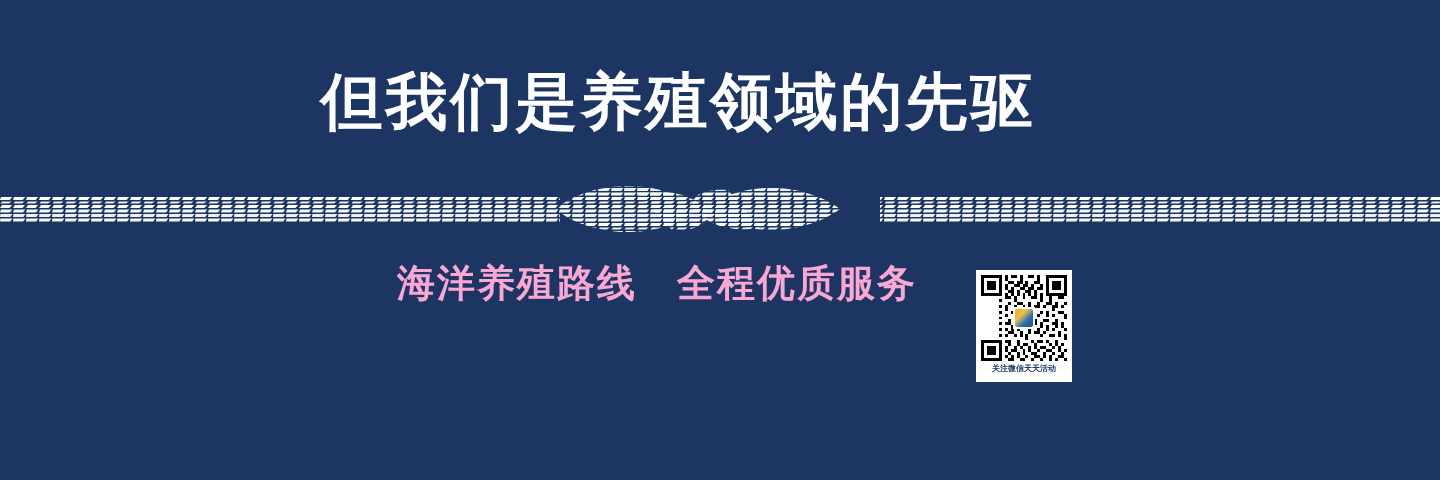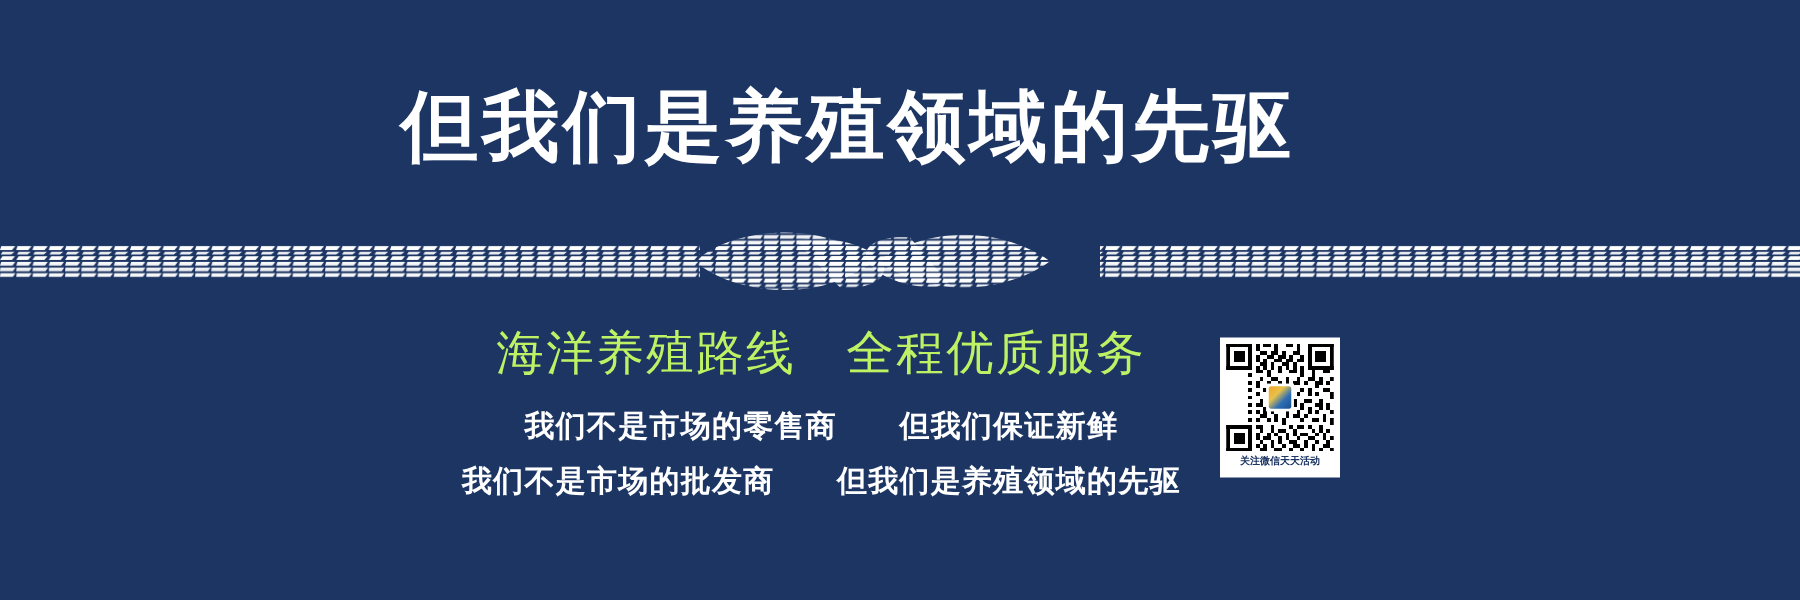--- a/index.html
+++ b/index.html
@@ -58,23 +58,23 @@
   
   .subheading-wrap {
     position: absolute;
     top: 262px;
     left: 0;
     width: 1440px;
     text-align: center;
   }
   .subheading {
     display: inline-block;
-    color: #bef264;
+    color: #f9a8d4;
     font-size: 38px;
-    font-weight: normal;
+    font-weight: bold;
     letter-spacing: 2px;
     line-height: 1.15;
     white-space: pre;
     transform: translateX(-63px);
   }
 
   
   .bodylines {
     position: absolute;
     top: 320px;
@@ -220,24 +220,20 @@
           <rect x="680" y="0" width="160" height="62" fill="url(#ropeStrand)"></rect>
         </g>
       </g>
     </svg>
   </div>
 
   <div class="subheading-wrap">
     <span class="subheading">海洋养殖路线　全程优质服务</span>
   </div>
 
-  <div class="bodylines">
-    <span class="bodyline bodyline-1">我们不是市场的零售商　　但我们保证新鲜</span>
-    <span class="bodyline bodyline-2">我们不是市场的批发商　　但我们是养殖领域的先驱</span>
-  </div>
 
   <div class="qr-card">
     <div class="qr-code">
       <svg viewBox="0 0 29 29" shape-rendering="crispEdges">
         <rect width="29" height="29" fill="#ffffff"></rect>
         <g fill="#000000">
 
           <rect x="0" y="0" width="7" height="1"></rect>
             <rect x="0" y="6" width="7" height="1"></rect>
           <rect x="0" y="0" width="1" height="7"></rect>

